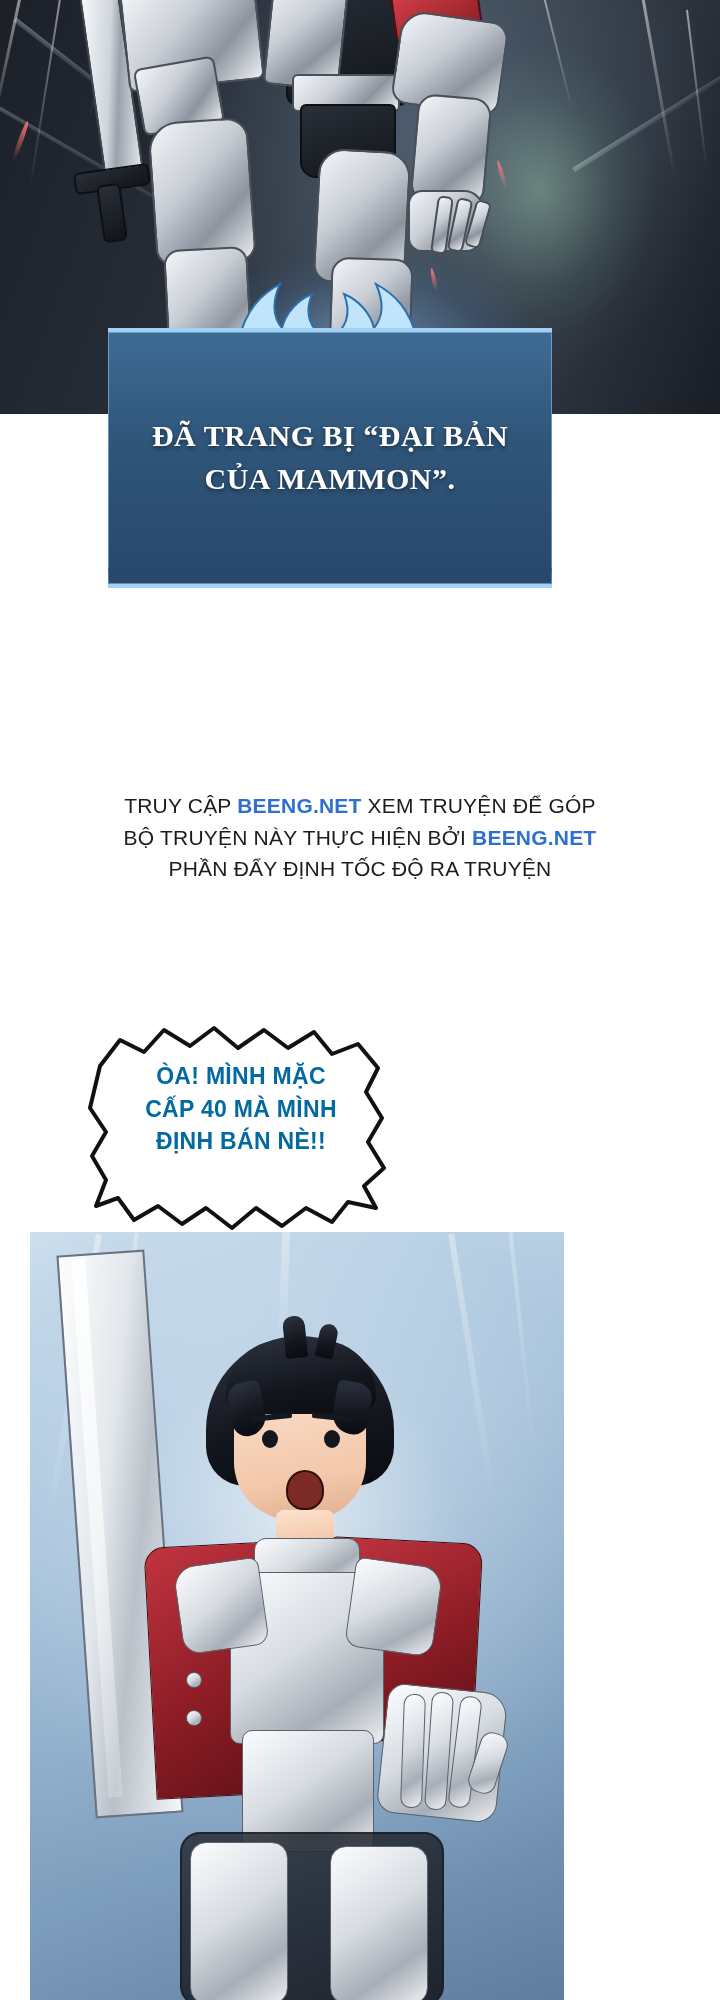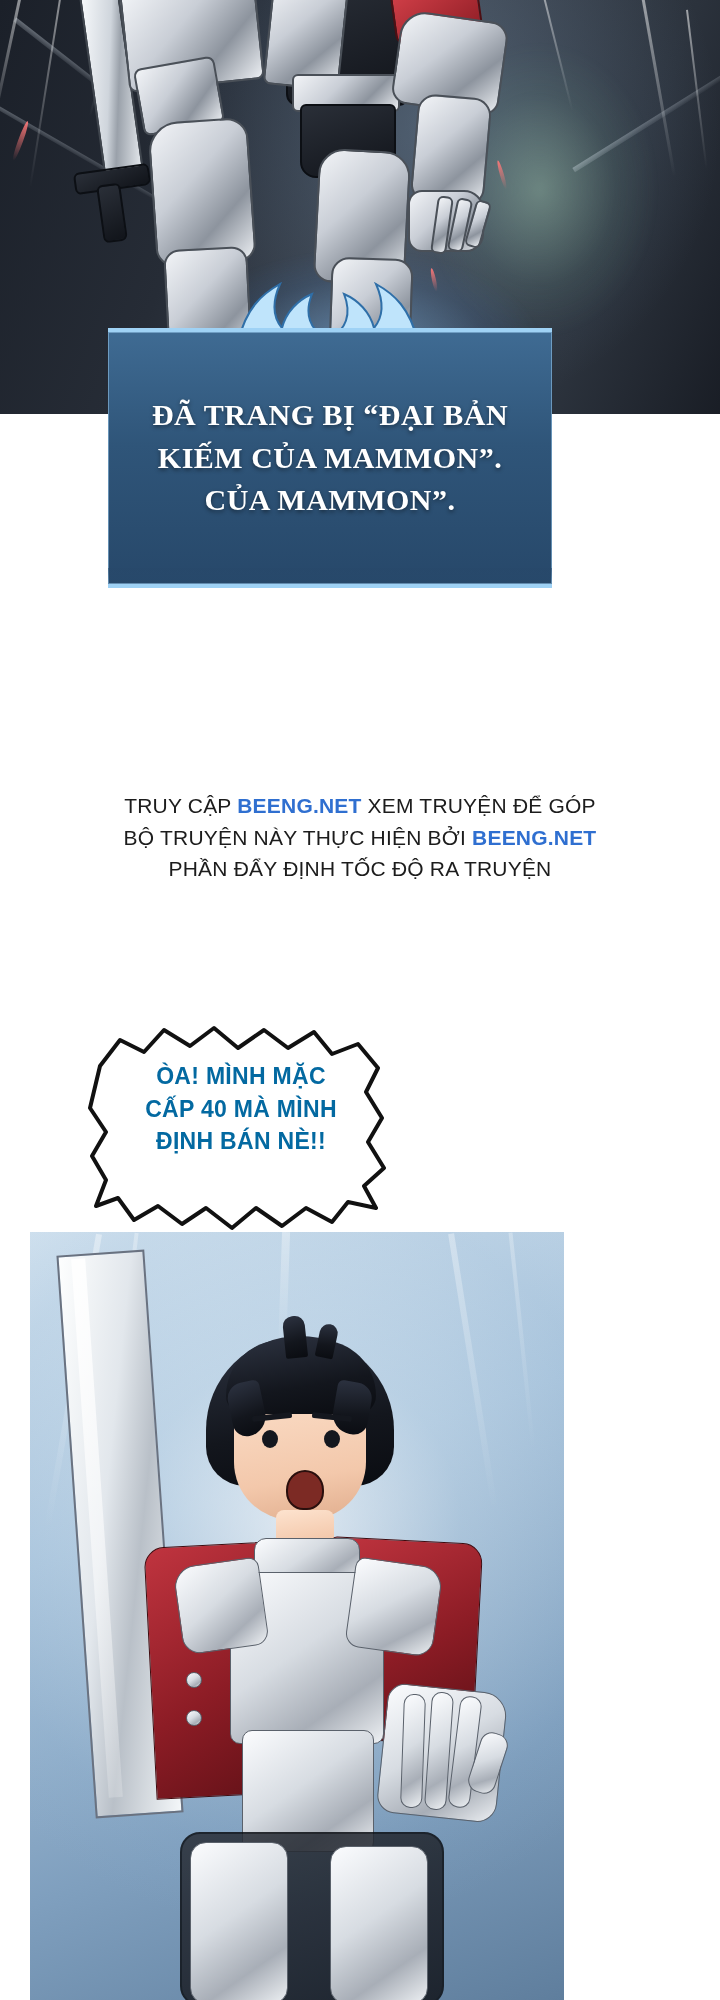--- a/index.html
+++ b/index.html
@@ -273,21 +273,20 @@
     <path d="M190 70 C182 36 166 22 148 12 C156 30 156 44 146 56 C142 40 130 28 116 22 C124 42 118 58 102 66 C130 80 168 80 190 70 Z" fill="#bfe4fb" stroke="#2f6fa8" stroke-width="2"></path>
   </svg>
 </div>
 
 <div class="gutter"></div>
 <div class="gutter-2"></div>
 
 <div class="sysbox">
   <div class="sysbox-inner">
     <span class="sysbox-line">ĐÃ TRANG BỊ “ĐẠI BẢN</span>
-    <span class="sysbox-line">KIẾM CỦA MAMMON”.</span>
     <span class="sysbox-line">CỦA MAMMON”.</span>
   </div>
 </div>
 <div class="sysbox-shadow"></div>
 
 <div class="credits">
   <div>
     <span>TRUY CẬP </span><span class="brand">BEENG.NET</span><span> XEM TRUYỆN ĐỂ GÓP</span>
   </div>
   <div>

